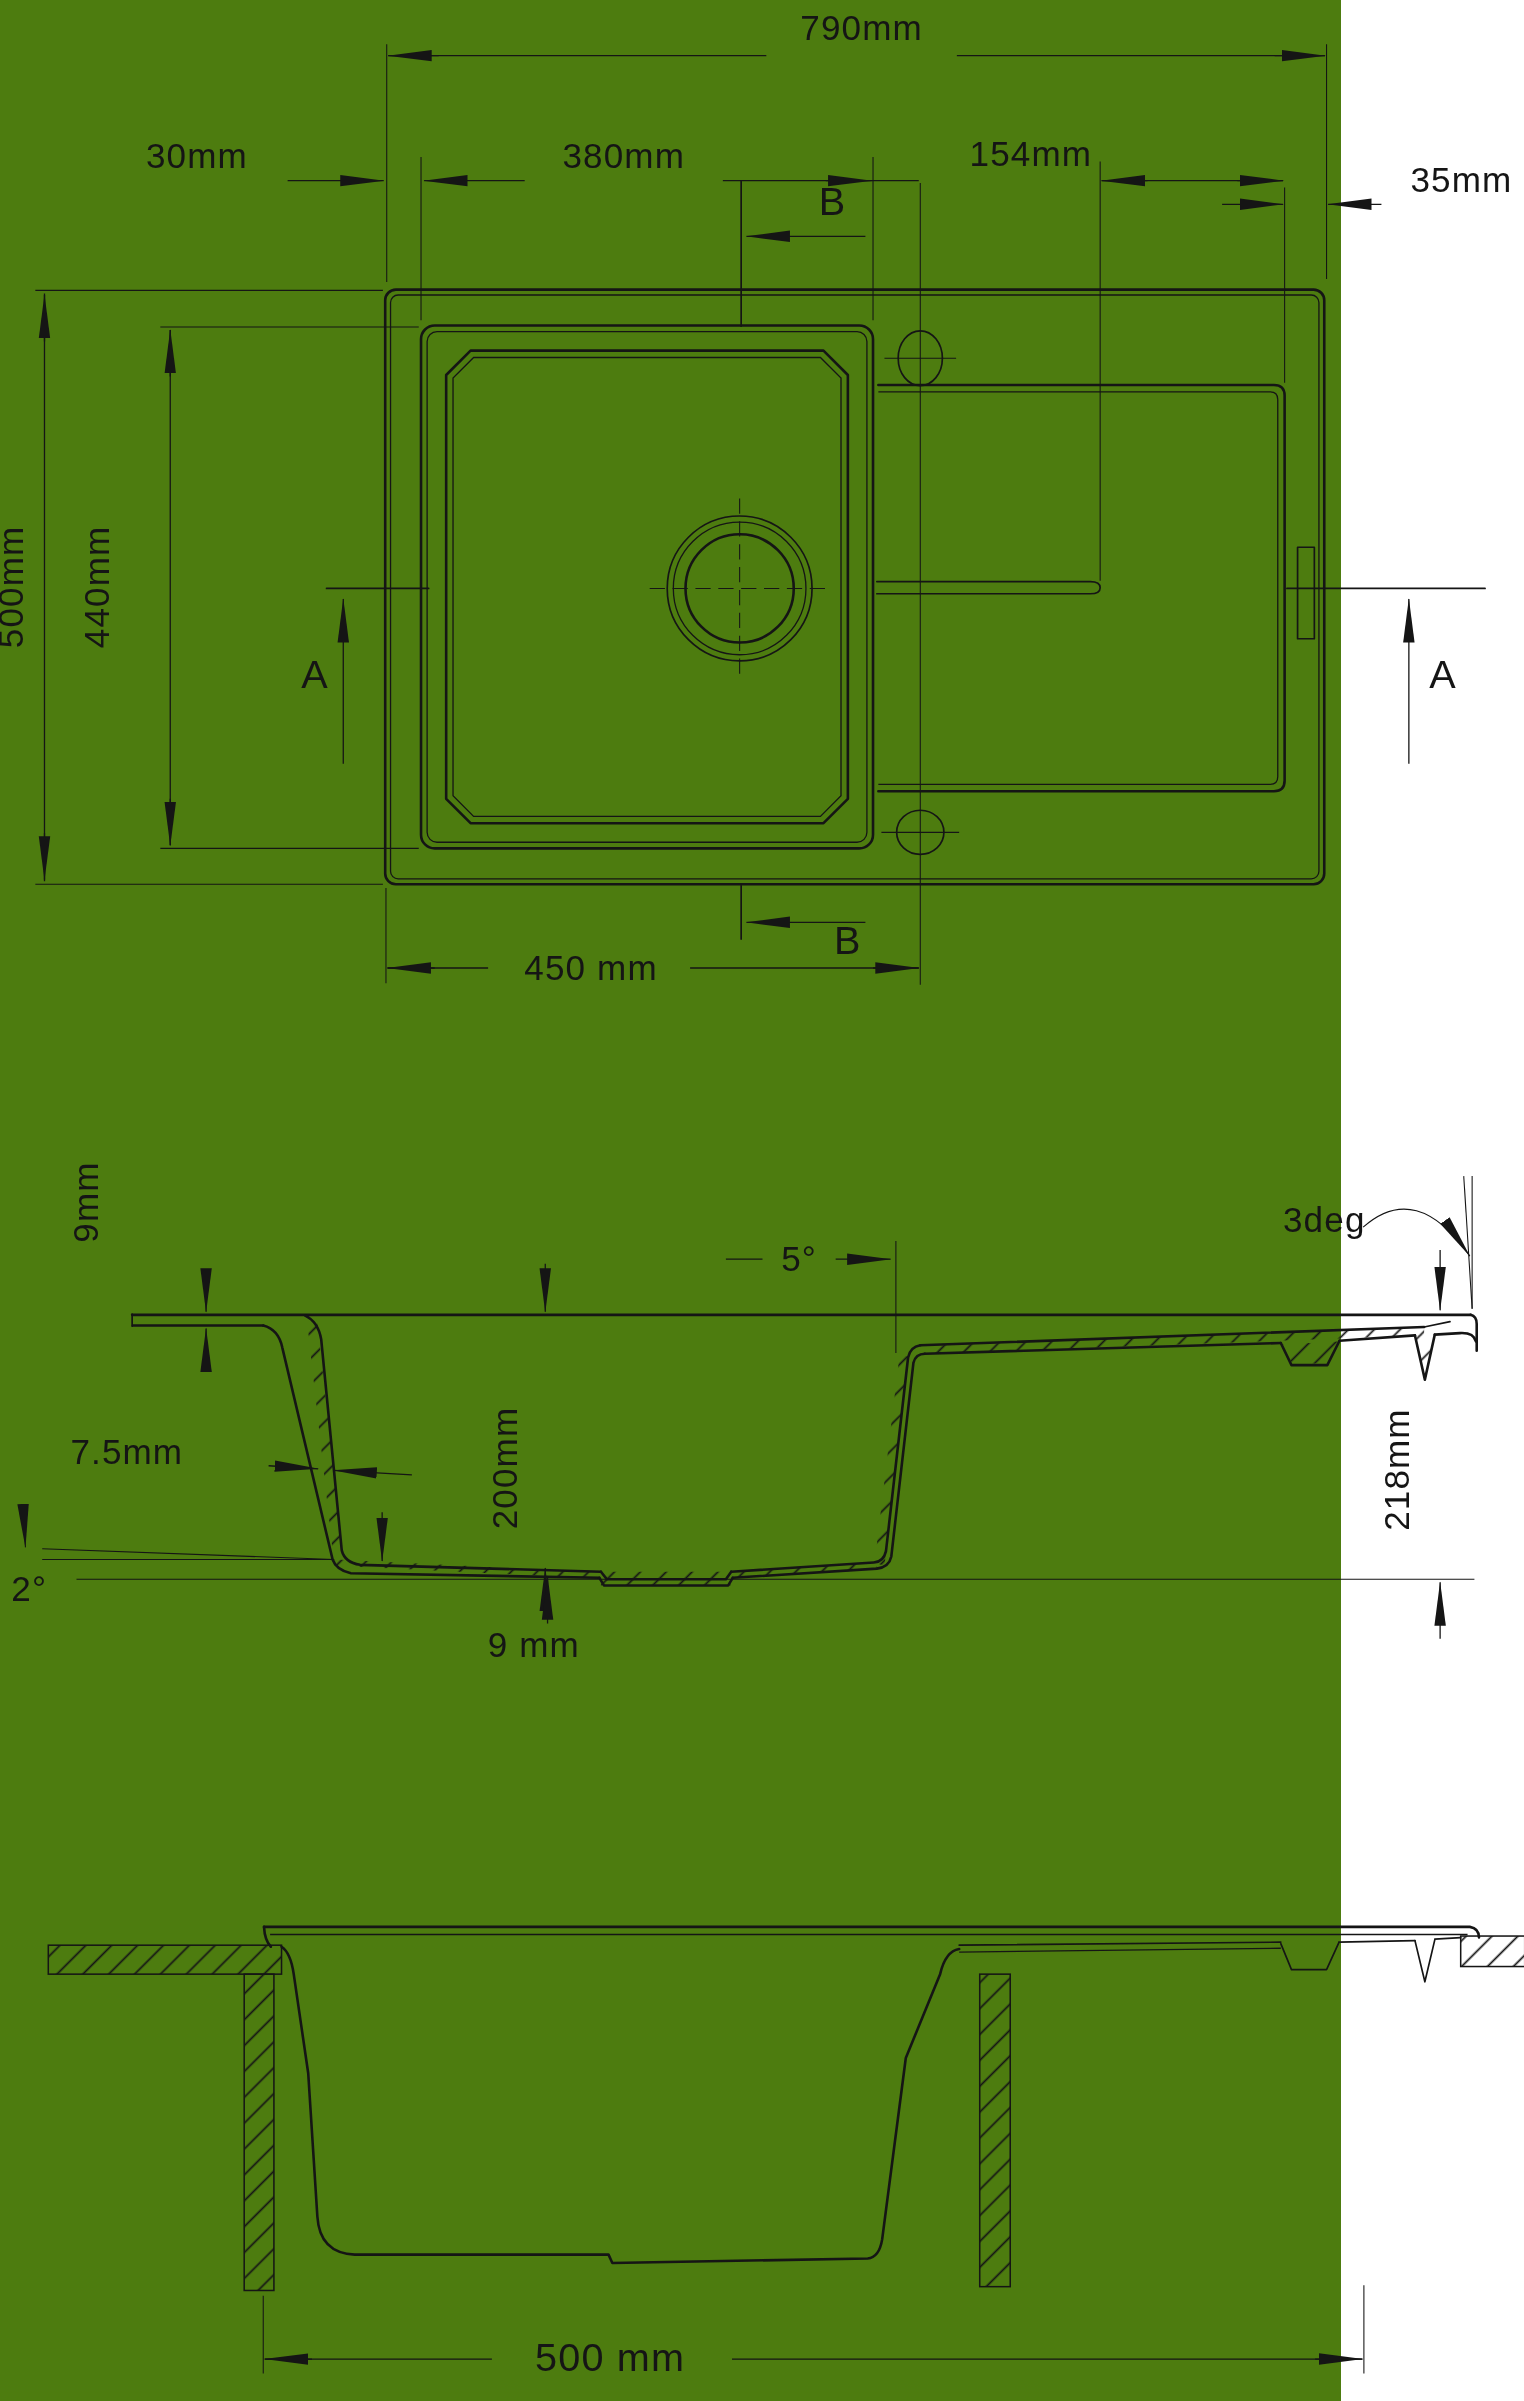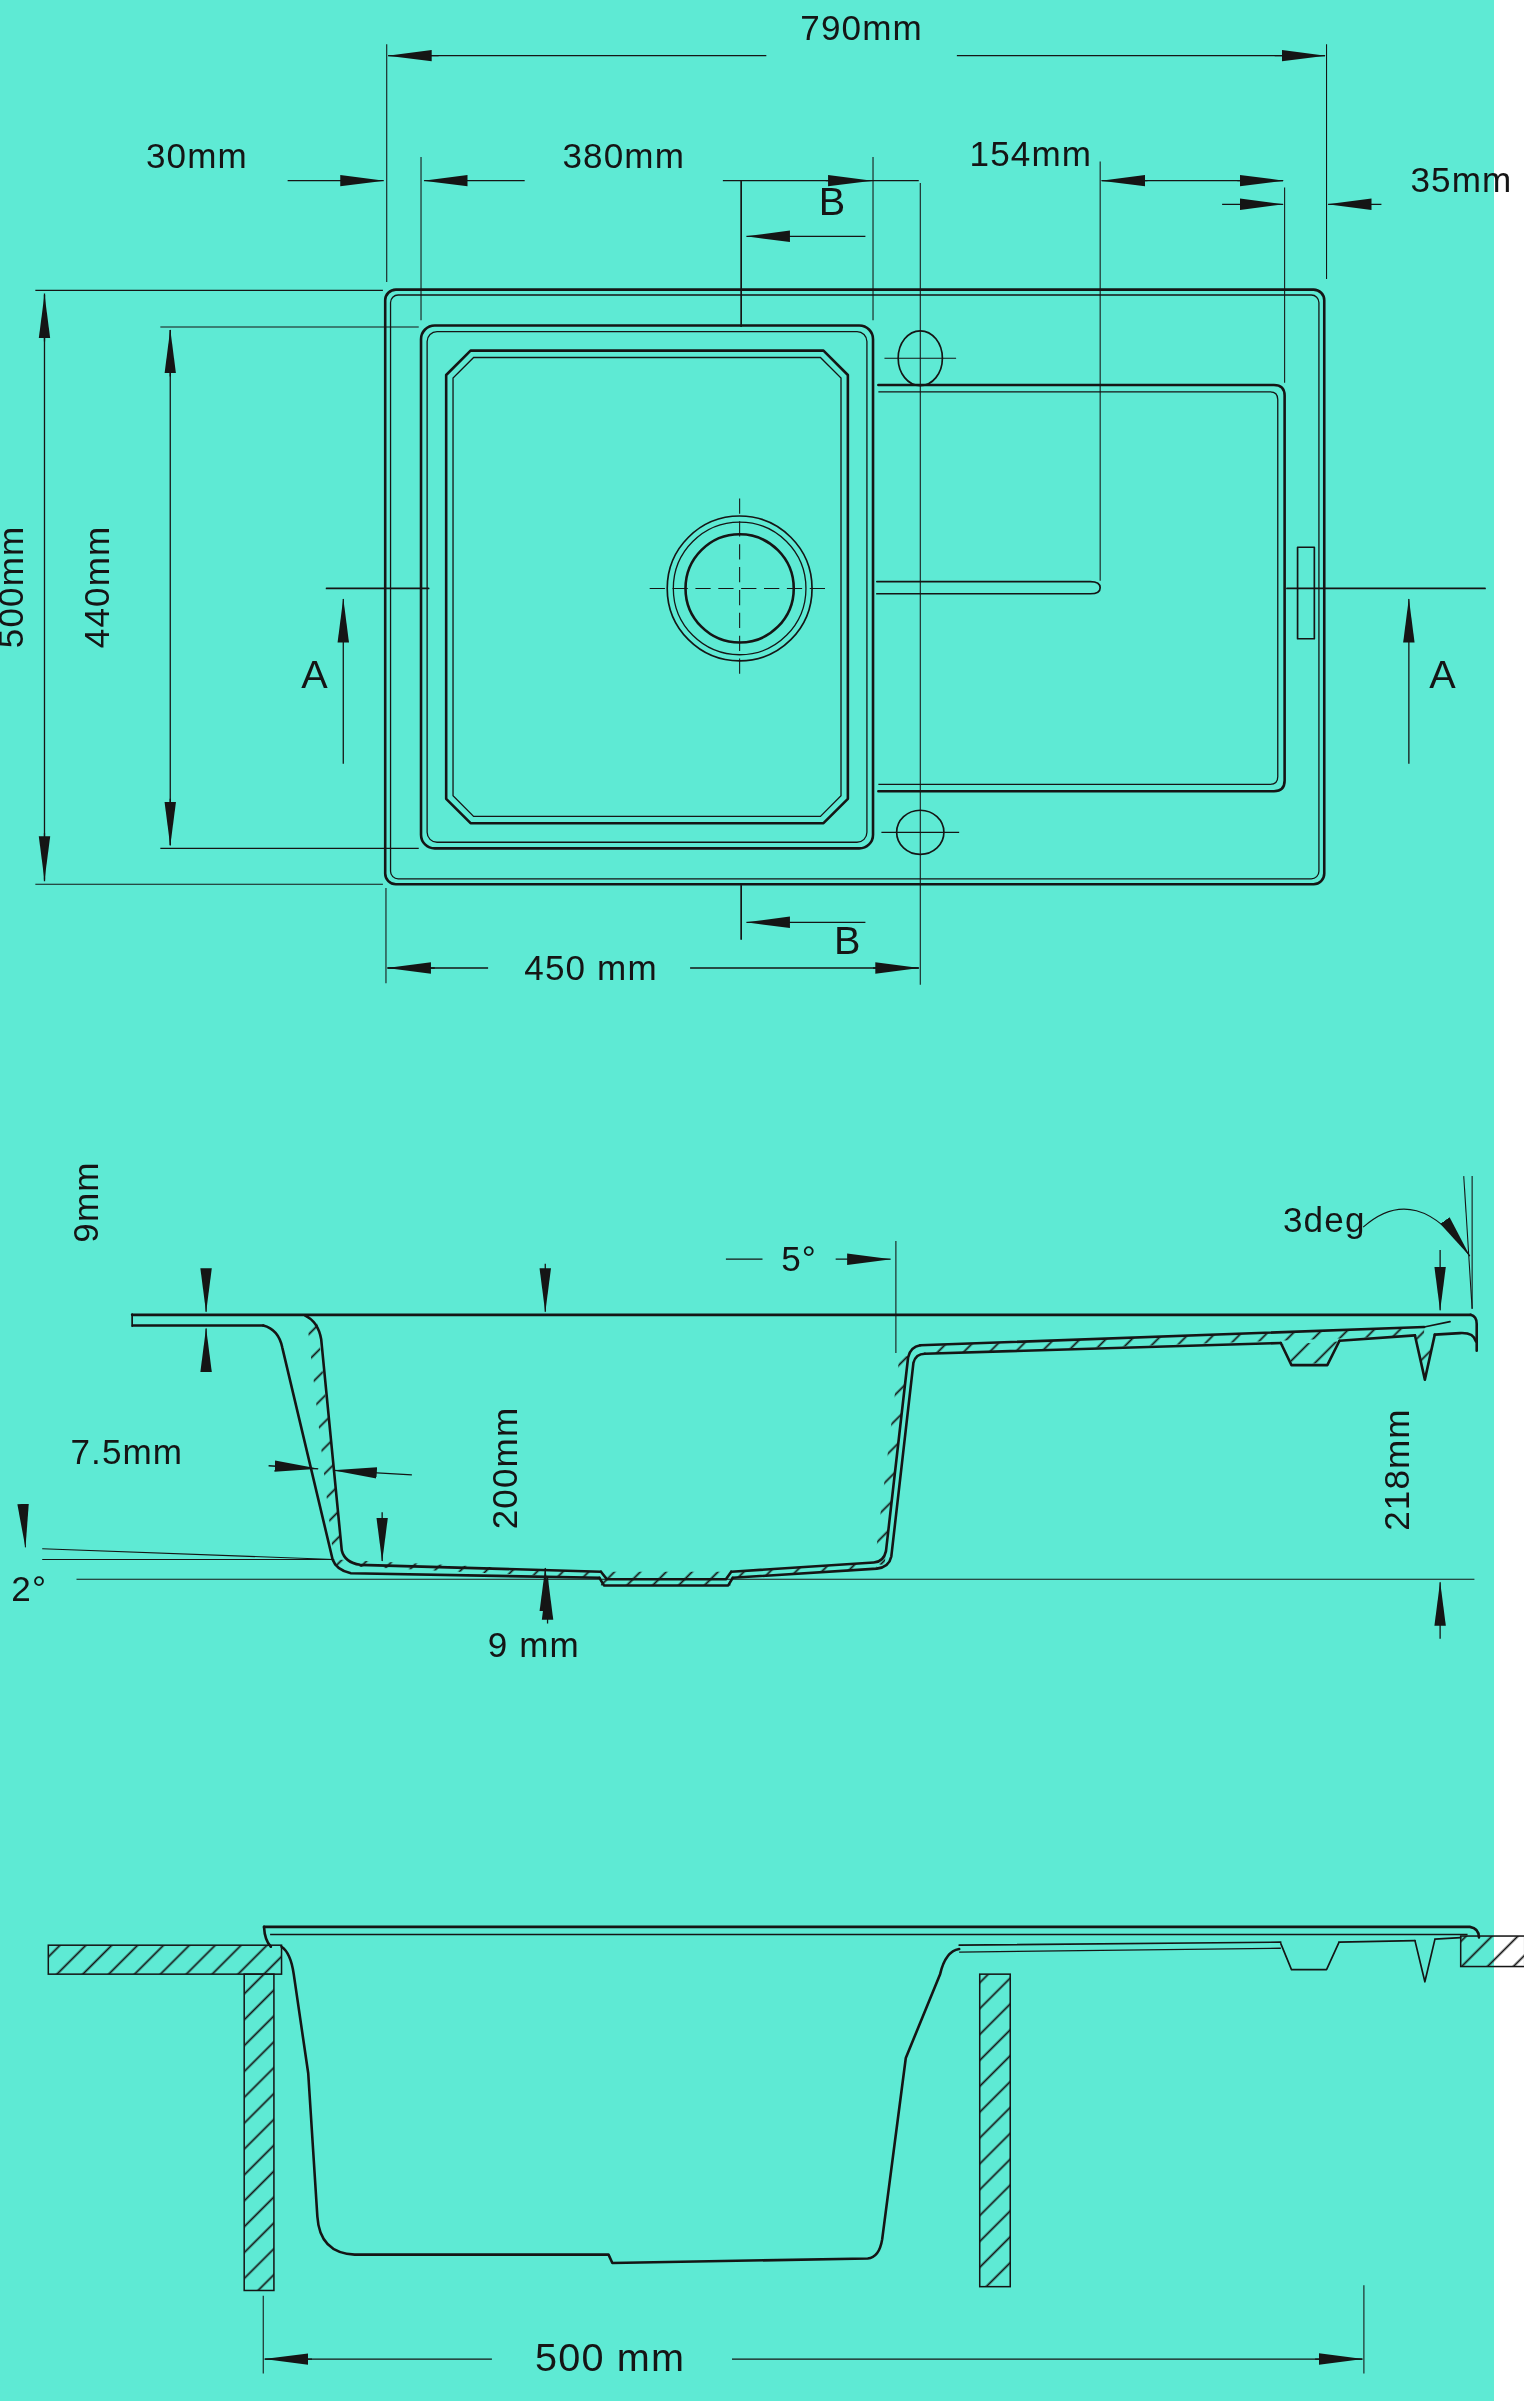--- a/index.html
+++ b/index.html
@@ -1,16 +1,16 @@
 <!DOCTYPE html>
 <html style="font-size:12.2px"><head>
 <meta charset="utf-8">
 <style>
   html,body{margin:0;padding:0;background:#ffffff;}
-  .page{width:1494px;height:2401px;background:#5eead4;position:relative;}
+  .page{width:1341px;height:2401px;background:#4d7c0f;position:relative;}
   svg{display:block;}
   .s3{stroke:#151515;stroke-width:3.4;fill:none;stroke-linejoin:round;stroke-linecap:round;}
   .s2{stroke:#151515;stroke-width:2.2;fill:none;stroke-linejoin:round;stroke-linecap:round;}
   .s1{stroke:#151515;stroke-width:1.7;fill:none;stroke-linecap:butt;}
   .thin{stroke:#151515;stroke-width:1.4;fill:none;stroke-linecap:butt;}
   .hatched{fill:url(#hatch);stroke:none;}
   .hatchbox{fill:url(#hatch);stroke:#151515;stroke-width:2;}
   text{fill:#151515;font-family:"Liberation Sans","DejaVu Sans",sans-serif;
        font-size:46px;letter-spacing:1.5px;}
   text.big{font-size:52px;}

